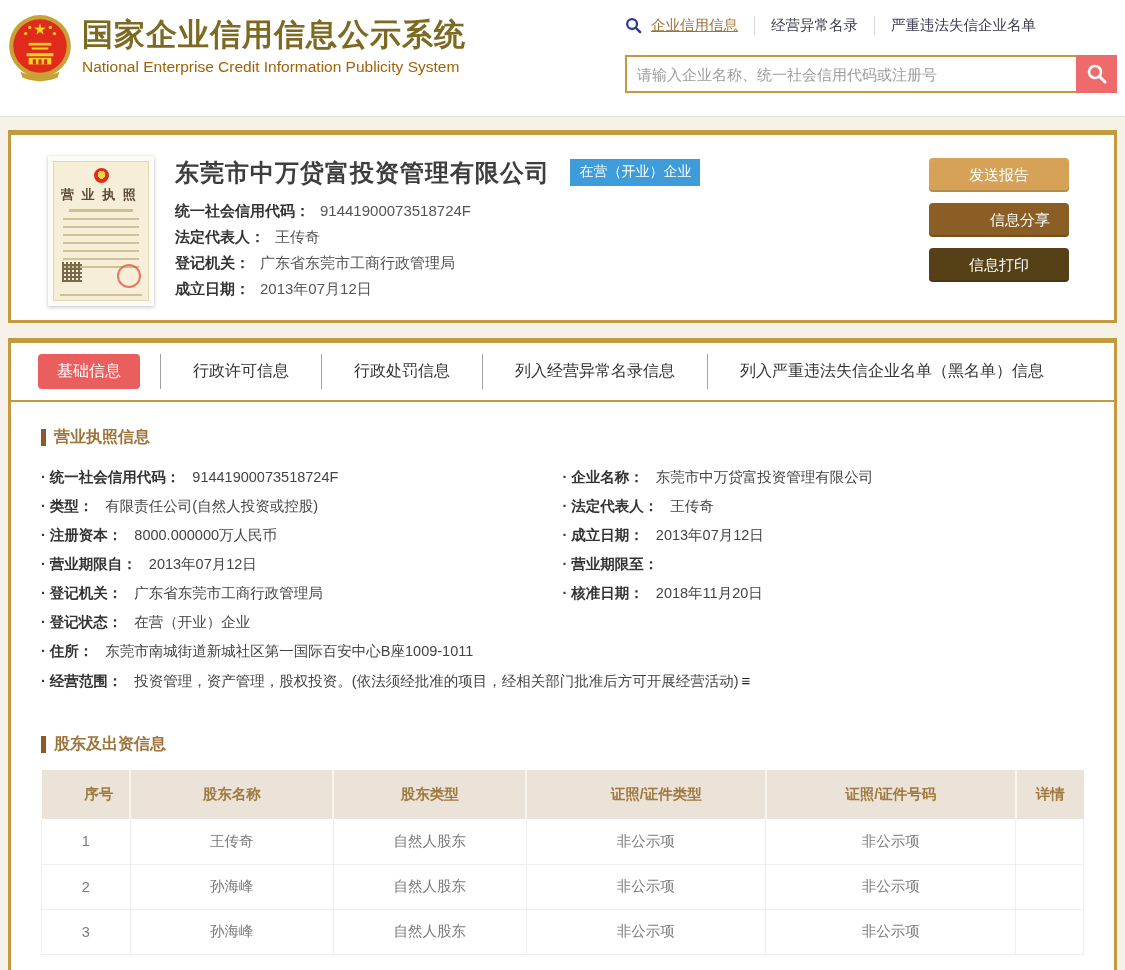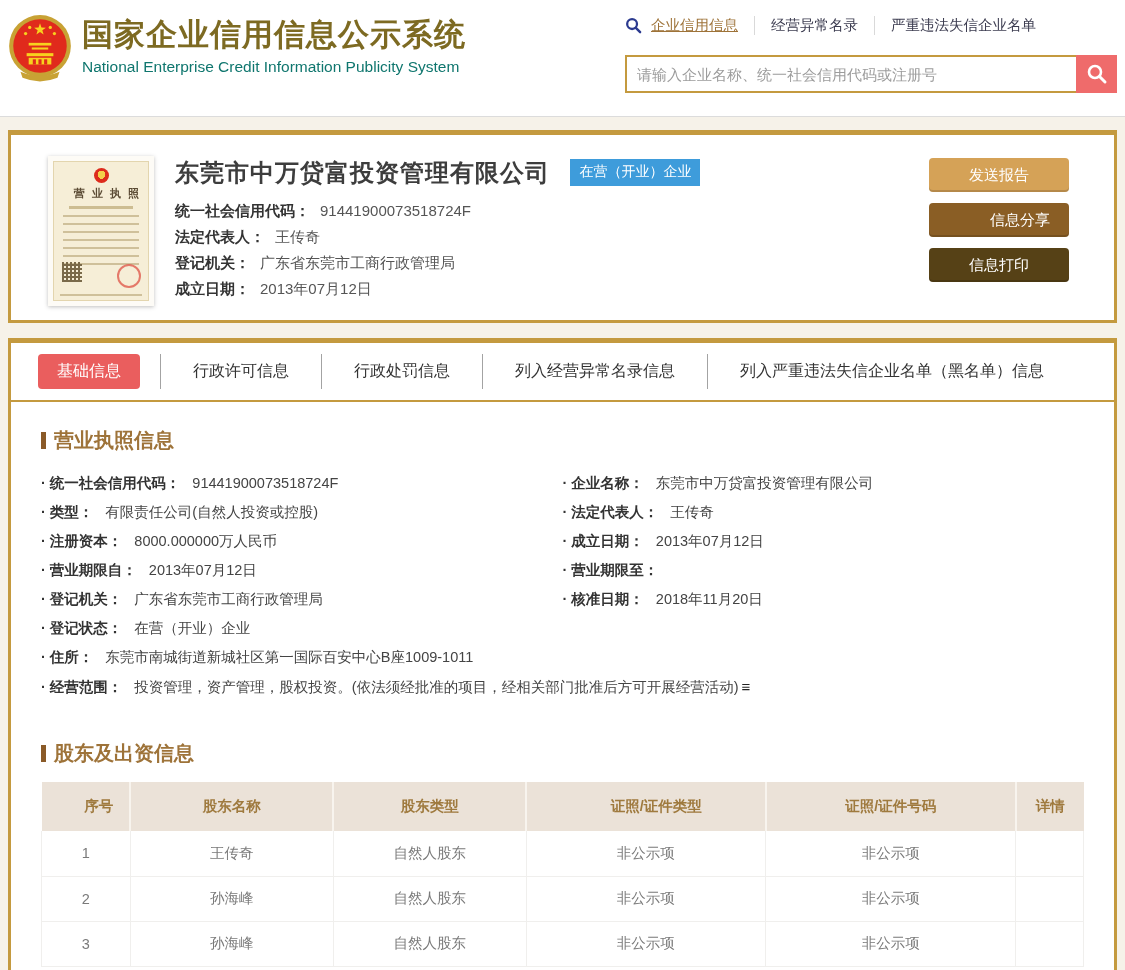--- a/index.html
+++ b/index.html
@@ -7,39 +7,39 @@
   body {
     font-family:"Liberation Sans","DejaVu Sans",sans-serif;
     background:#f6f2e9; color:#333;
   }
   
   .site-header { background:#fff; height:117px; border-bottom:1px solid #dcdcdc; position:relative; }
   .logo-row { display:flex; align-items:flex-start; padding:12px 0 0 8px; }
   .emblem { width:64px; height:72px; flex:0 0 auto; }
   .title-block { margin-left:10px; padding-top:2px; }
   .title-zh { font-size:31px; font-weight:bold; color:#7d6a22; letter-spacing:1px; line-height:42px; }
-  .title-en { font-size:15.5px; color:#0f766e; margin-top:2px; }
+  .title-en { font-size:15.5px; color:#a16207; margin-top:2px; }
   .search-block { position:absolute; right:8px; top:14px; width:492px; }
   .nav-row { display:flex; align-items:center; font-size:14.5px; height:22px; }
   .nav-search-icon { width:17px; height:17px; margin-right:9px; flex:0 0 auto; }
   .nav-link { color:#3c3c50; text-decoration:none; cursor:pointer; }
   .nav-link + .nav-link { border-left:1px solid #d9d9d9; margin-left:16px; padding-left:16px; }
   .nav-link.nav-link-active { color:#9e7339; text-decoration:underline; }
   .search-row { display:flex; margin-top:19px; height:38px; }
   .search-input { flex:1; border:2px solid #c49a3f; border-right:none; padding:0 10px; font-size:15px; color:#333; outline:none; font-family:inherit; }
   .search-input::placeholder { color:#9c9c9c; }
   .search-btn { width:41px; height:38px; background:#ef6b6b; border:none; cursor:pointer; display:flex; align-items:center; justify-content:center; }
   
   .card { margin:0 8px; background:#fff; border:3px solid #c49a3f; border-top-width:5px; }
   
   .company-card { margin-top:13px; height:193px; position:relative; }
   .license-thumb { position:absolute; left:37px; top:21px; width:106px; height:150px; background:#fdfbf6; box-shadow:0 1px 4px rgba(0,0,0,.25); padding:5px; }
   .license-inner { width:100%; height:100%; background:#f6eed7; border:1px solid #e3d5ae; position:relative; padding:4px 7px; }
   .lic-emblem { width:15px; height:15px; border-radius:50%; background:radial-gradient(circle at 50% 45%, #f3cf4a 0 35%, #dd2b1c 36% 100%); margin:2px auto 3px; }
-  .lic-title { text-align:right; font-size:11px; font-weight:bold; color:#5a4a33; letter-spacing:2px; }
+  .lic-title { text-align:left; font-size:13px; font-weight:bold; color:#5a4a33; letter-spacing:2px; }
   .lic-sub { height:3px; background:#cdbd92; margin:5px 8px 6px; }
   .lic-lines { height:52px; background:repeating-linear-gradient(#cfc09a 0 2px, transparent 2px 8px); margin:0 2px; }
   .lic-qr { position:absolute; left:8px; bottom:18px; width:20px; height:20px;
     background-image:repeating-linear-gradient(0deg,#7a6a4a 0 2px,transparent 2px 4px),repeating-linear-gradient(90deg,#7a6a4a 0 2px,transparent 2px 4px); }
   .lic-seal { position:absolute; right:7px; bottom:12px; width:24px; height:24px; border-radius:50%; border:2px solid #e05b4d; opacity:.8; }
   .lic-footer { position:absolute; bottom:4px; left:6px; right:6px; height:2px; background:#cfc09a; }
   .company-info { margin-left:164px; padding-top:22px; }
   .company-name { display:inline-block; font-size:24px; font-weight:bold; color:#3d3d3d; letter-spacing:1px; }
   .status-badge { display:inline-block; margin-left:16px; background:#3e9cdb; color:#fff; font-size:14px; padding:4px 9px 5px; vertical-align:5px; }
   .c-field { line-height:25px; font-size:15px; margin-top:1px; }
@@ -50,21 +50,21 @@
   .abtn-0 { background:#d5a257; }
   .abtn-1 { background:#8a5e25;padding-left:42px; }
   .abtn-2 { background:#564116; }
   
   .main-card { margin-top:15px; height:660px; }
   .tab-bar { display:flex; align-items:center; padding:11px 0 11px 27px; border-bottom:2px solid #c49a3f; }
   .tab { font-size:16px; color:#333; padding:7px 32px; cursor:pointer; white-space:nowrap; }
   .tab + .tab { border-left:1px solid #a3a3a3; }
   .tab.active { background:#ea5e5e; color:#fff; border-radius:4px; padding:7px 19px; margin-right:20px; }
   .content { padding:25px 30px 0; }
-  .section-title { display:flex; align-items:center; color:#9e7339; font-size:20px; font-weight:bold; margin-bottom:15px; }
+  .section-title { display:flex; align-items:center; color:#9e7339; font-size:16px; font-weight:bold; margin-bottom:15px; }
   .section-marker { width:5px; height:17px; background:#8a5a28; margin-right:8px; }
   .detail-row { display:flex; line-height:29px; font-size:14.5px; }
   .d-item { width:50%; white-space:nowrap; overflow:hidden; }
   .d-item.full { width:100%; }
   .d-label { font-weight:bold; color:#333; }
   .d-value { color:#444; margin-left:12px; }
   .more-icon { color:#222; font-weight:bold; margin-left:3px; cursor:pointer; font-size:15px; }
   .shareholder-section { margin-top:38px; }
   .sh-table { width:100%; border-collapse:collapse; font-size:14.5px; table-layout:fixed; }
   .sh-table th { background:#ebe2d8; color:#9f7a3e; font-weight:bold; height:49px; border-right:2px solid #f8f4ee; }

